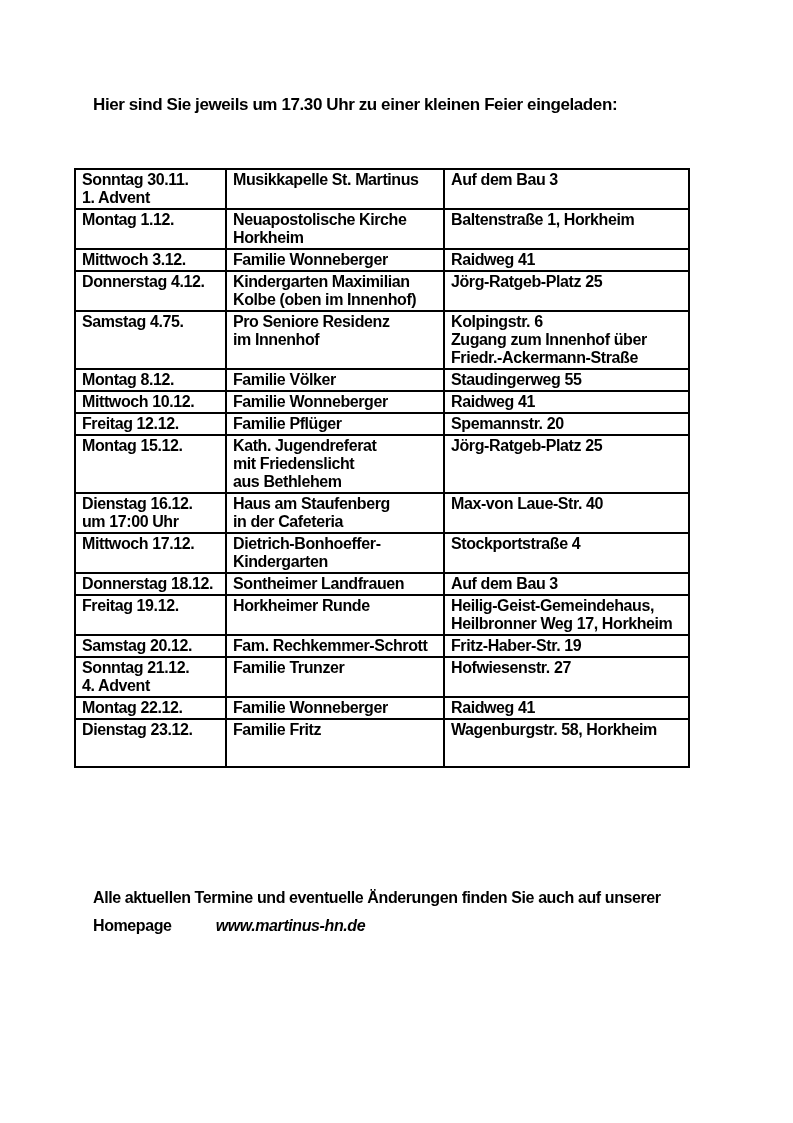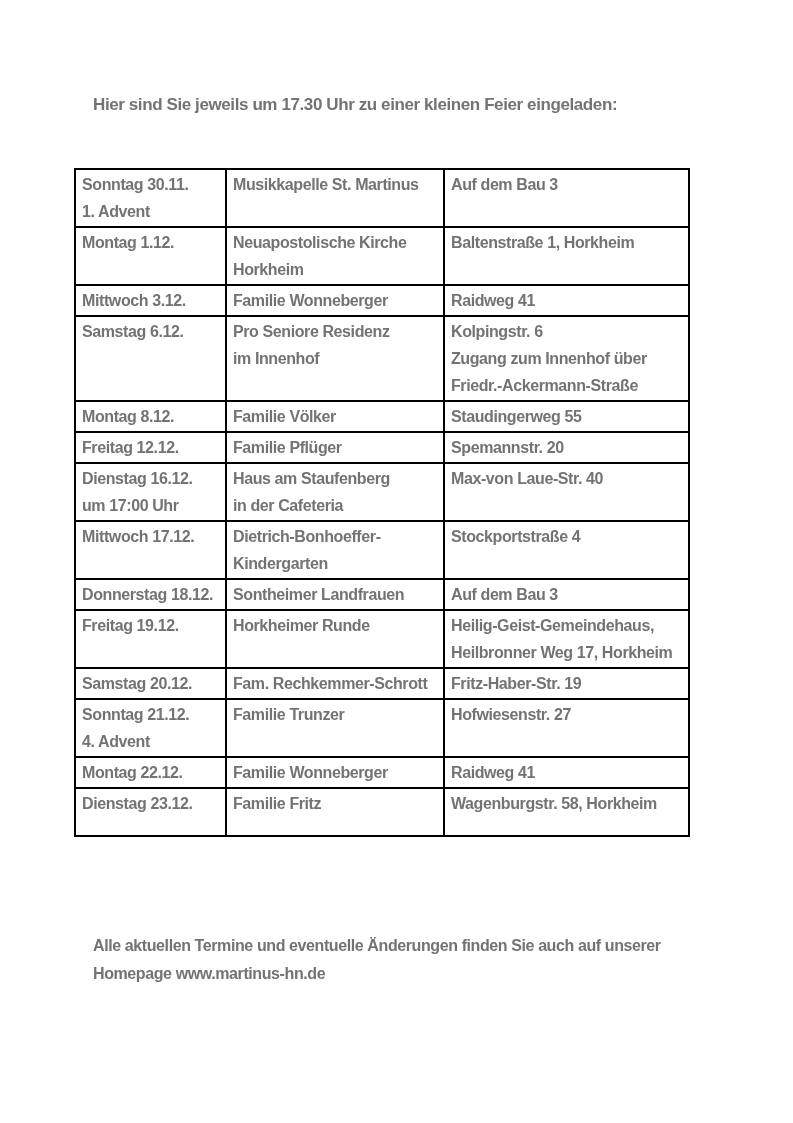--- a/index.html
+++ b/index.html
@@ -6,21 +6,21 @@
     margin: 0;
     padding: 0;
     background: #ffffff;
   }
   .page {
     position: relative;
     width: 793px;
     height: 1123px;
     background: #ffffff;
     font-family: "Liberation Sans", sans-serif;
-    color: #737373;
+    color: #000000;
     overflow: hidden;
   }
   .doc-title {
     position: absolute;
     left: 93px;
     top: 95px;
     font-size: 17px;
     font-weight: bold;
     letter-spacing: -0.4px;
     white-space: pre;
@@ -31,39 +31,41 @@
     top: 168px;
     width: 614px;
     border-collapse: collapse;
     table-layout: fixed;
   }
   table.schedule td {
     border: 2px solid #000000;
     padding: 1px 6px;
     font-size: 16px;
     font-weight: bold;
-    line-height: 27px;
+    line-height: 18px;
     letter-spacing: -0.4px;
     vertical-align: top;
     white-space: pre;
     overflow: hidden;
   }
   table.schedule tr:last-child td {
     height: 44px;
   }
   .doc-footer {
     position: absolute;
     left: 93px;
-    top: 932px;
+    top: 884px;
     font-size: 16px;
     font-weight: bold;
     letter-spacing: -0.4px;
     line-height: 28px;
   }
   .doc-footer .url {
+    font-style: italic;
+    margin-left: 40px;
   }
 </style>
 </head>
 <body>
 
 <div class="page">
 
   <div class="doc-title">Hier sind Sie jeweils um 17.30 Uhr zu einer kleinen Feier eingeladen:</div>
 
   <table class="schedule">
@@ -84,36 +86,54 @@
           <td>Neuapostolische Kirche
 Horkheim</td>
           <td>Baltenstraße 1, Horkheim</td>
         </tr>
         <tr>
           <td>Mittwoch 3.12.</td>
           <td>Familie Wonneberger</td>
           <td>Raidweg 41</td>
         </tr>
         <tr>
-          <td>Samstag 6.12.</td>
+          <td>Donnerstag 4.12.</td>
+          <td>Kindergarten Maximilian
+Kolbe (oben im Innenhof)</td>
+          <td>Jörg-Ratgeb-Platz 25</td>
+        </tr>
+        <tr>
+          <td>Samstag 4.75.</td>
           <td>Pro Seniore Residenz
 im Innenhof</td>
           <td>Kolpingstr. 6
 Zugang zum Innenhof über
 Friedr.-Ackermann-Straße</td>
         </tr>
         <tr>
           <td>Montag 8.12.</td>
           <td>Familie Völker</td>
           <td>Staudingerweg 55</td>
         </tr>
         <tr>
+          <td>Mittwoch 10.12.</td>
+          <td>Familie Wonneberger</td>
+          <td>Raidweg 41</td>
+        </tr>
+        <tr>
           <td>Freitag 12.12.</td>
           <td>Familie Pflüger</td>
           <td>Spemannstr. 20</td>
+        </tr>
+        <tr>
+          <td>Montag 15.12.</td>
+          <td>Kath. Jugendreferat
+mit Friedenslicht
+aus Bethlehem</td>
+          <td>Jörg-Ratgeb-Platz 25</td>
         </tr>
         <tr>
           <td>Dienstag 16.12.
 um 17:00 Uhr</td>
           <td>Haus am Staufenberg
 in der Cafeteria</td>
           <td>Max-von Laue-Str. 40</td>
         </tr>
         <tr>
           <td>Mittwoch 17.12.</td>

